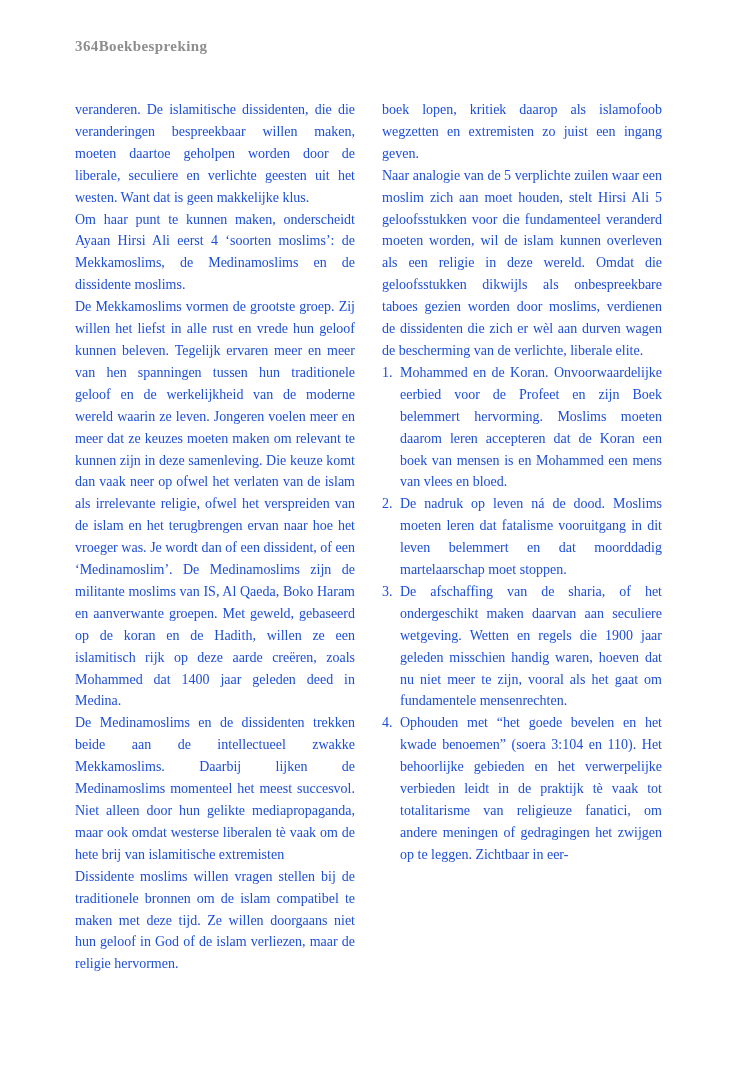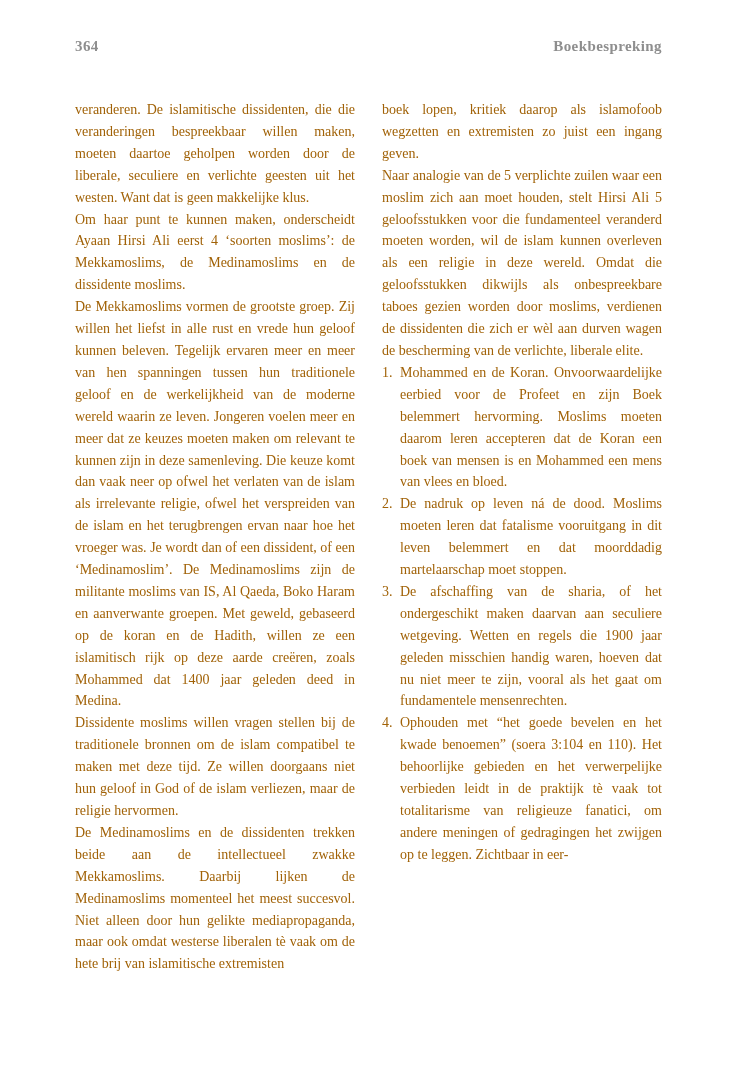--- a/index.html
+++ b/index.html
@@ -15,38 +15,38 @@
   }
   .page {
     box-sizing: border-box;
     width: 738px;
     height: 1068px;
     padding: 38px 76px 0 75px;
     background: #ffffff;
   }
   .running-header {
     display: flex;
-    justify-content: space-between;
+    justify-content: flex-start;
     align-items: baseline;
     font-size: 15px;
     font-weight: bold;
     color: #8e8e8e;
     letter-spacing: 0.4px;
   }
   .columns {
     display: flex;
     gap: 27px;
     margin-top: 44px;
   }
   .col {
     width: 280px;
     flex: none;
     font-size: 14px;
     line-height: 21.9px;
-    color: #a16207;
+    color: #1d4ed8;
     text-align: justify;
     hyphens: auto;
     -webkit-hyphens: auto;
   }
   .col p {
     margin: 0;
   }
   .list-item {
     display: flex;
   }
@@ -68,22 +68,22 @@
     <span>364</span>
     <span>Boekbespreking</span>
   </div>
 
   <div class="columns">
 
     <div class="col">
       <p>veranderen. De islamitische dissidenten, die die veranderingen bespreekbaar willen maken, moeten daartoe geholpen worden door de liberale, seculiere en verlichte geesten uit het westen. Want dat is geen makkelijke klus.</p>
       <p>Om haar punt te kunnen maken, onderscheidt Ayaan Hirsi Ali eerst 4 ‘soorten moslims’: de Mekkamoslims, de Medinamoslims en de dissidente moslims.</p>
       <p>De Mekkamoslims vormen de grootste groep. Zij willen het liefst in alle rust en vrede hun geloof kunnen beleven. Tegelijk ervaren meer en meer van hen spanningen tussen hun traditionele geloof en de werkelijkheid van de moderne wereld waarin ze leven. Jongeren voelen meer en meer dat ze keuzes moeten maken om relevant te kunnen zijn in deze samenleving. Die keuze komt dan vaak neer op ofwel het verlaten van de islam als irrelevante religie, ofwel het verspreiden van de islam en het terugbrengen ervan naar hoe het vroeger was. Je wordt dan of een dissident, of een ‘Medinamoslim’. De Medinamoslims zijn de militante moslims van IS, Al Qaeda, Boko Haram en aanverwante groepen. Met geweld, gebaseerd op de koran en de Hadith, willen ze een islamitisch rijk op deze aarde creëren, zoals Mohammed dat 1400 jaar geleden deed in Medina.</p>
+      <p>De Medinamoslims en de dissidenten trekken beide aan de intellectueel zwakke Mekkamoslims. Daarbij lijken de Medinamoslims momenteel het meest succesvol. Niet alleen door hun gelikte mediapropaganda, maar ook omdat westerse liberalen tè vaak om de hete brij van islamitische extremisten</p>
       <p>Dissidente moslims willen vragen stellen bij de traditionele bronnen om de islam compatibel te maken met deze tijd. Ze willen doorgaans niet hun geloof in God of de islam verliezen, maar de religie hervormen.</p>
-      <p>De Medinamoslims en de dissidenten trekken beide aan de intellectueel zwakke Mekkamoslims. Daarbij lijken de Medinamoslims momenteel het meest succesvol. Niet alleen door hun gelikte mediapropaganda, maar ook omdat westerse liberalen tè vaak om de hete brij van islamitische extremisten</p>
     </div>
 
     <div class="col">
       <p>boek lopen, kritiek daarop als islamofoob wegzetten en extremisten zo juist een ingang geven.</p>
       <p>Naar analogie van de 5 verplichte zuilen waar een moslim zich aan moet houden, stelt Hirsi Ali 5 geloofsstukken voor die fundamenteel veranderd moeten worden, wil de islam kunnen overleven als een religie in deze wereld. Omdat die geloofsstukken dikwijls als onbespreekbare taboes gezien worden door moslims, verdienen de dissidenten die zich er wèl aan durven wagen de bescherming van de verlichte, liberale elite.</p>
 
       <div class="list-item">
         <span class="num">1.</span>
         <span class="item-text">Mohammed en de Koran. Onvoorwaardelijke eerbied voor de Profeet en zijn Boek belemmert hervorming. Moslims moeten daarom leren accepteren dat de Koran een boek van mensen is en Mohammed een mens van vlees en bloed.</span>
       </div>

